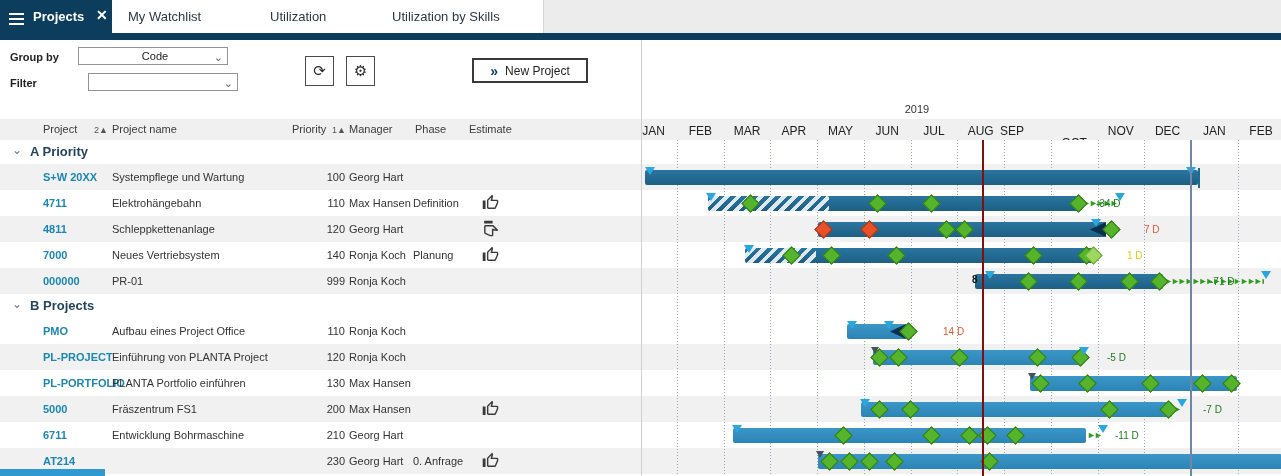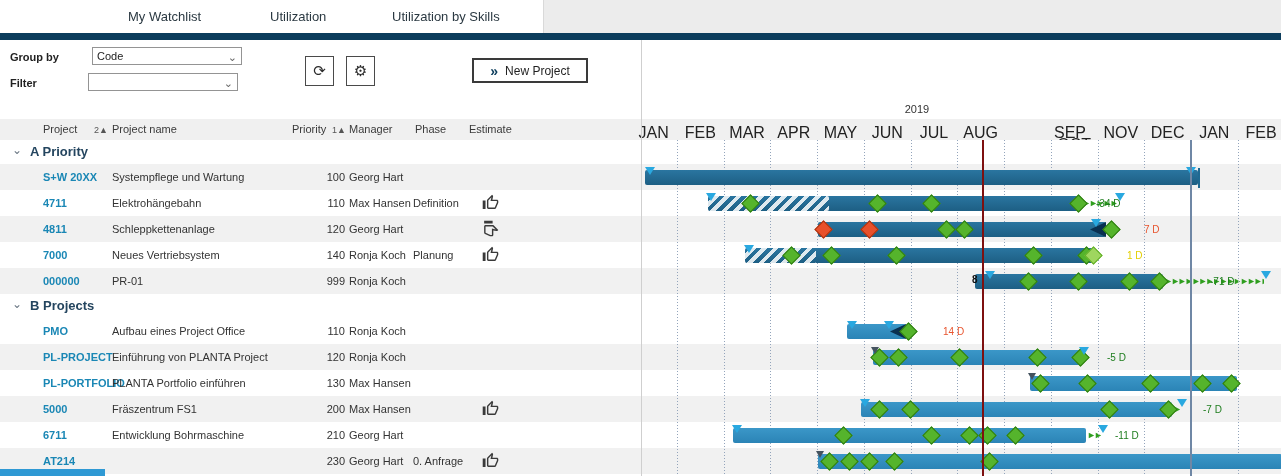--- a/index.html
+++ b/index.html
@@ -44,21 +44,21 @@
   .grp .gv{position:absolute;left:12px;top:3px;color:#6b7884;font-size:12px;}
   .grp .gl{position:absolute;left:30px;top:4px;font-size:13px;font-weight:bold;color:#24455f;}
   
   #vsep{left:641px;top:40px;width:1px;height:436px;background:#cfcfcf;}
   .gridline{position:absolute;top:140px;width:1px;height:336px;
             background-image:linear-gradient(#93a4bb 40%,rgba(255,255,255,0) 0%);
             background-size:1px 3px;z-index:2;}
   #today-line{width:2px;background:#7e1010;z-index:9;}
   #year-line{width:2px;background:#6f87a5;z-index:9;}
   .vline{position:absolute;top:140px;height:336px;}
-  .mlabel{position:absolute;top:5px;font-size:16px;color:#222;transform:translateX(-50%);}
+  .mlabel{position:absolute;top:5px;font-size:12px;color:#222;transform:translateX(-50%);}
   #yearlbl{position:absolute;left:643px;width:548px;top:103px;text-align:center;font-size:11px;color:#333;}
   .bar{position:absolute;top:6px;height:15px;border-radius:2px;z-index:3;}
   .bar.dark{background:linear-gradient(180deg,#2a75a0,#1d5f84);}
   .bar.light{background:linear-gradient(180deg,#3b97c8,#2b84b6);}
   .hatch{position:absolute;top:6px;height:15px;z-index:4;border-radius:2px;
          background:repeating-linear-gradient(135deg,rgba(255,255,255,0) 0 4px,rgba(255,255,255,.85) 4px 8px);}
   .wedge{position:absolute;top:6px;height:15px;width:16px;background:#0a3050;
          clip-path:polygon(0 50%,100% 0,100% 100%);z-index:4;}
   .dm{position:absolute;width:11px;height:11px;transform:rotate(45deg);z-index:6;}
   .dm.g{background:#55b42c;border:1px solid #2e7d12;}
@@ -77,25 +77,34 @@
   #hscroll{left:0;top:469px;width:105px;height:7px;background:#2f99d4;z-index:12;}
 </style>
 </head>
 <body>
 
 <div class="abs" id="tabbar">
   <div class="abs" id="tab-filler"></div>
   <span class="abs tab-label" style="left:128px;">My Watchlist</span>
   <span class="abs tab-label" style="left:270px;">Utilization</span>
   <span class="abs tab-label" style="left:392px;">Utilization by Skills</span>
+  <div class="abs" id="tab-active">
+    <div class="abs burger" style="left:9px;top:10px;">
+        <span></span>
+        <span></span>
+        <span></span>
+      </div>
+    <span class="t">Projects</span>
+    <span id="tab-close">✕</span>
+  </div>
 </div>
 <div class="abs" id="navy-strip"></div>
 
 <span class="abs lbl" style="left:10px;top:51px;">Group by</span>
-<div class="abs sel" style="left:92px;top:47px;">
+<div class="abs sel" style="left:78px;top:47px;text-align:center;">
   <span>Code</span>
   <span class="chev">⌄</span>
 </div>
 <span class="abs lbl" style="left:10px;top:77px;">Filter</span>
 <div class="abs sel" style="left:88px;top:73px;">
   <span></span>
   <span class="chev">⌄</span>
 </div>
 <div class="abs icon-btn" style="left:305px;top:56px;">
   <span>⟳</span>
@@ -119,21 +128,21 @@
   <span class="h" style="left:469px;">Estimate</span>
   <div id="months">
       <span class="mlabel" style="left: 653.66px;">JAN</span>
       <span class="mlabel" style="left: 700.38px;">FEB</span>
       <span class="mlabel" style="left: 747.1px;">MAR</span>
       <span class="mlabel" style="left: 793.82px;">APR</span>
       <span class="mlabel" style="left: 840.54px;">MAY</span>
       <span class="mlabel" style="left: 887.26px;">JUN</span>
       <span class="mlabel" style="left: 933.98px;">JUL</span>
       <span class="mlabel" style="left: 980.7px;">AUG</span>
-      <span class="mlabel" style="left: 1070px;">SEP</span>
+      <span class="mlabel" style="left: 1012px;">SEP</span>
       <span class="mlabel" style="left: 1074.14px; margin-top: 12px;">OCT</span>
       <span class="mlabel" style="left: 1120.86px;">NOV</span>
       <span class="mlabel" style="left: 1167.58px;">DEC</span>
       <span class="mlabel" style="left: 1214.3px;">JAN</span>
       <span class="mlabel" style="left: 1261.02px;">FEB</span>
     </div>
 </div>
 <div id="yearlbl">2019</div>
 
 <div class="abs" id="grid" style="left:0;top:0;width:1281px;height:476px;">

